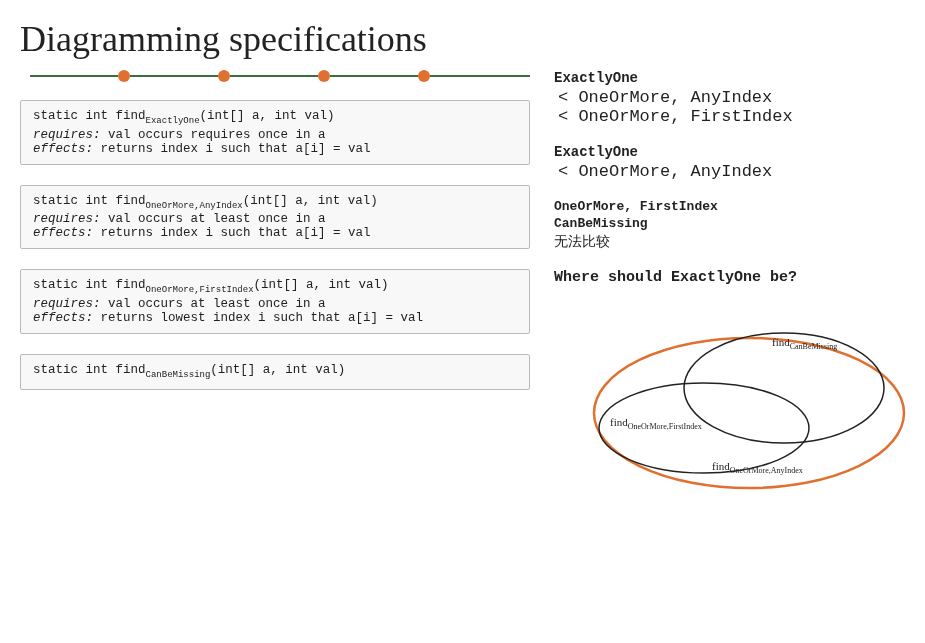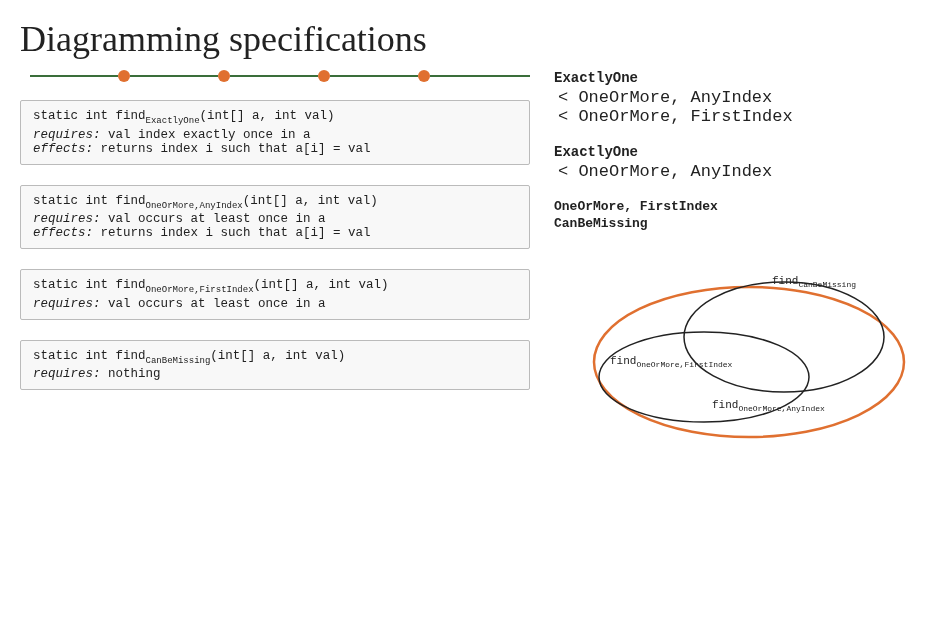--- a/index.html
+++ b/index.html
@@ -138,24 +138,25 @@
       width: 360px;
       height: 200px;
       margin-top: 4px;
     }
     .venn-container svg {
       position: absolute;
       top: 0; left: 0;
     }
     .venn-label {
       position: absolute;
-      font-family: Liberation Mono, monospace;
+      font-family: Liberation Serif, serif;
       font-size: 11px;
       color: #222;
       white-space: nowrap;
+      margin-top: 10px;
     }
     .venn-label .sub {
       font-size: 8px;
       vertical-align: sub;
     }
   </style>
 </head>
 <body>
 
 <div class="page">
@@ -185,21 +186,21 @@
           <div class="line" style="flex:1;height:2px;background:#3a6e3a;"></div>
         </div>
       </div>
 
       <div class="code-block">
         <div class="sig">
           <span>static int find</span><span class="sub">ExactlyOne</span><span>(int[] a, int val)</span>
         </div>
         <div>
           <span class="italic">requires:</span>
-          <span> val index exactly once in a</span>
+          <span> val occurs requires once in a</span>
         </div>
         <div>
           <span class="italic">effects:</span>
           <span>  returns index i such that a[i] = val</span>
         </div>
       </div>
 
       <div class="code-block">
         <div class="sig">
           <span>static int find</span><span class="sub">OneOrMore,AnyIndex</span><span>(int[] a, int val)</span>
@@ -215,29 +216,29 @@
       </div>
 
       <div class="code-block">
         <div class="sig">
           <span>static int find</span><span class="sub">OneOrMore,FirstIndex</span><span>(int[] a, int val)</span>
         </div>
         <div>
           <span class="italic">requires:</span>
           <span> val occurs at least once in a</span>
         </div>
+        <div>
+          <span class="italic">effects:</span>
+          <span>  returns lowest index i such that a[i] = val</span>
+        </div>
       </div>
 
       <div class="code-block">
         <div class="sig">
           <span>static int find</span><span class="sub">CanBeMissing</span><span>(int[] a, int val)</span>
-        </div>
-        <div>
-          <span class="italic">requires:</span>
-          <span> nothing</span>
         </div>
       </div>
     </div>
 
     <div class="right-col">
 
       <div class="spec-section">
         <div class="spec-title">ExactlyOne</div>
         <div class="spec-item">
           <span>&lt; </span>
@@ -253,22 +254,24 @@
         <div class="spec-title">ExactlyOne</div>
         <div class="spec-item">
           <span>&lt; </span>
           <span>OneOrMore, AnyIndex</span>
         </div>
       </div>
 
       <div class="spec-section" style="margin-top:8px;">
         <div class="spec-title" style="font-size:13px;">OneOrMore, FirstIndex</div>
         <div class="spec-title" style="font-size:13px;">CanBeMissing</div>
-      </div>
-
+        <div class="no-compare">无法比较</div>
+      </div>
+
+      <div class="where-title">Where should ExactlyOne be?</div>
 
       <div class="venn-container">
         <svg width="360" height="200">
 
           <ellipse cx="195" cy="115" rx="155" ry="75" fill="none" stroke="#e07030" stroke-width="2.5"></ellipse>
 
           <ellipse cx="230" cy="90" rx="100" ry="55" fill="none" stroke="#222" stroke-width="1.5"></ellipse>
 
           <ellipse cx="150" cy="130" rx="105" ry="45" fill="none" stroke="#222" stroke-width="1.5"></ellipse>
 

